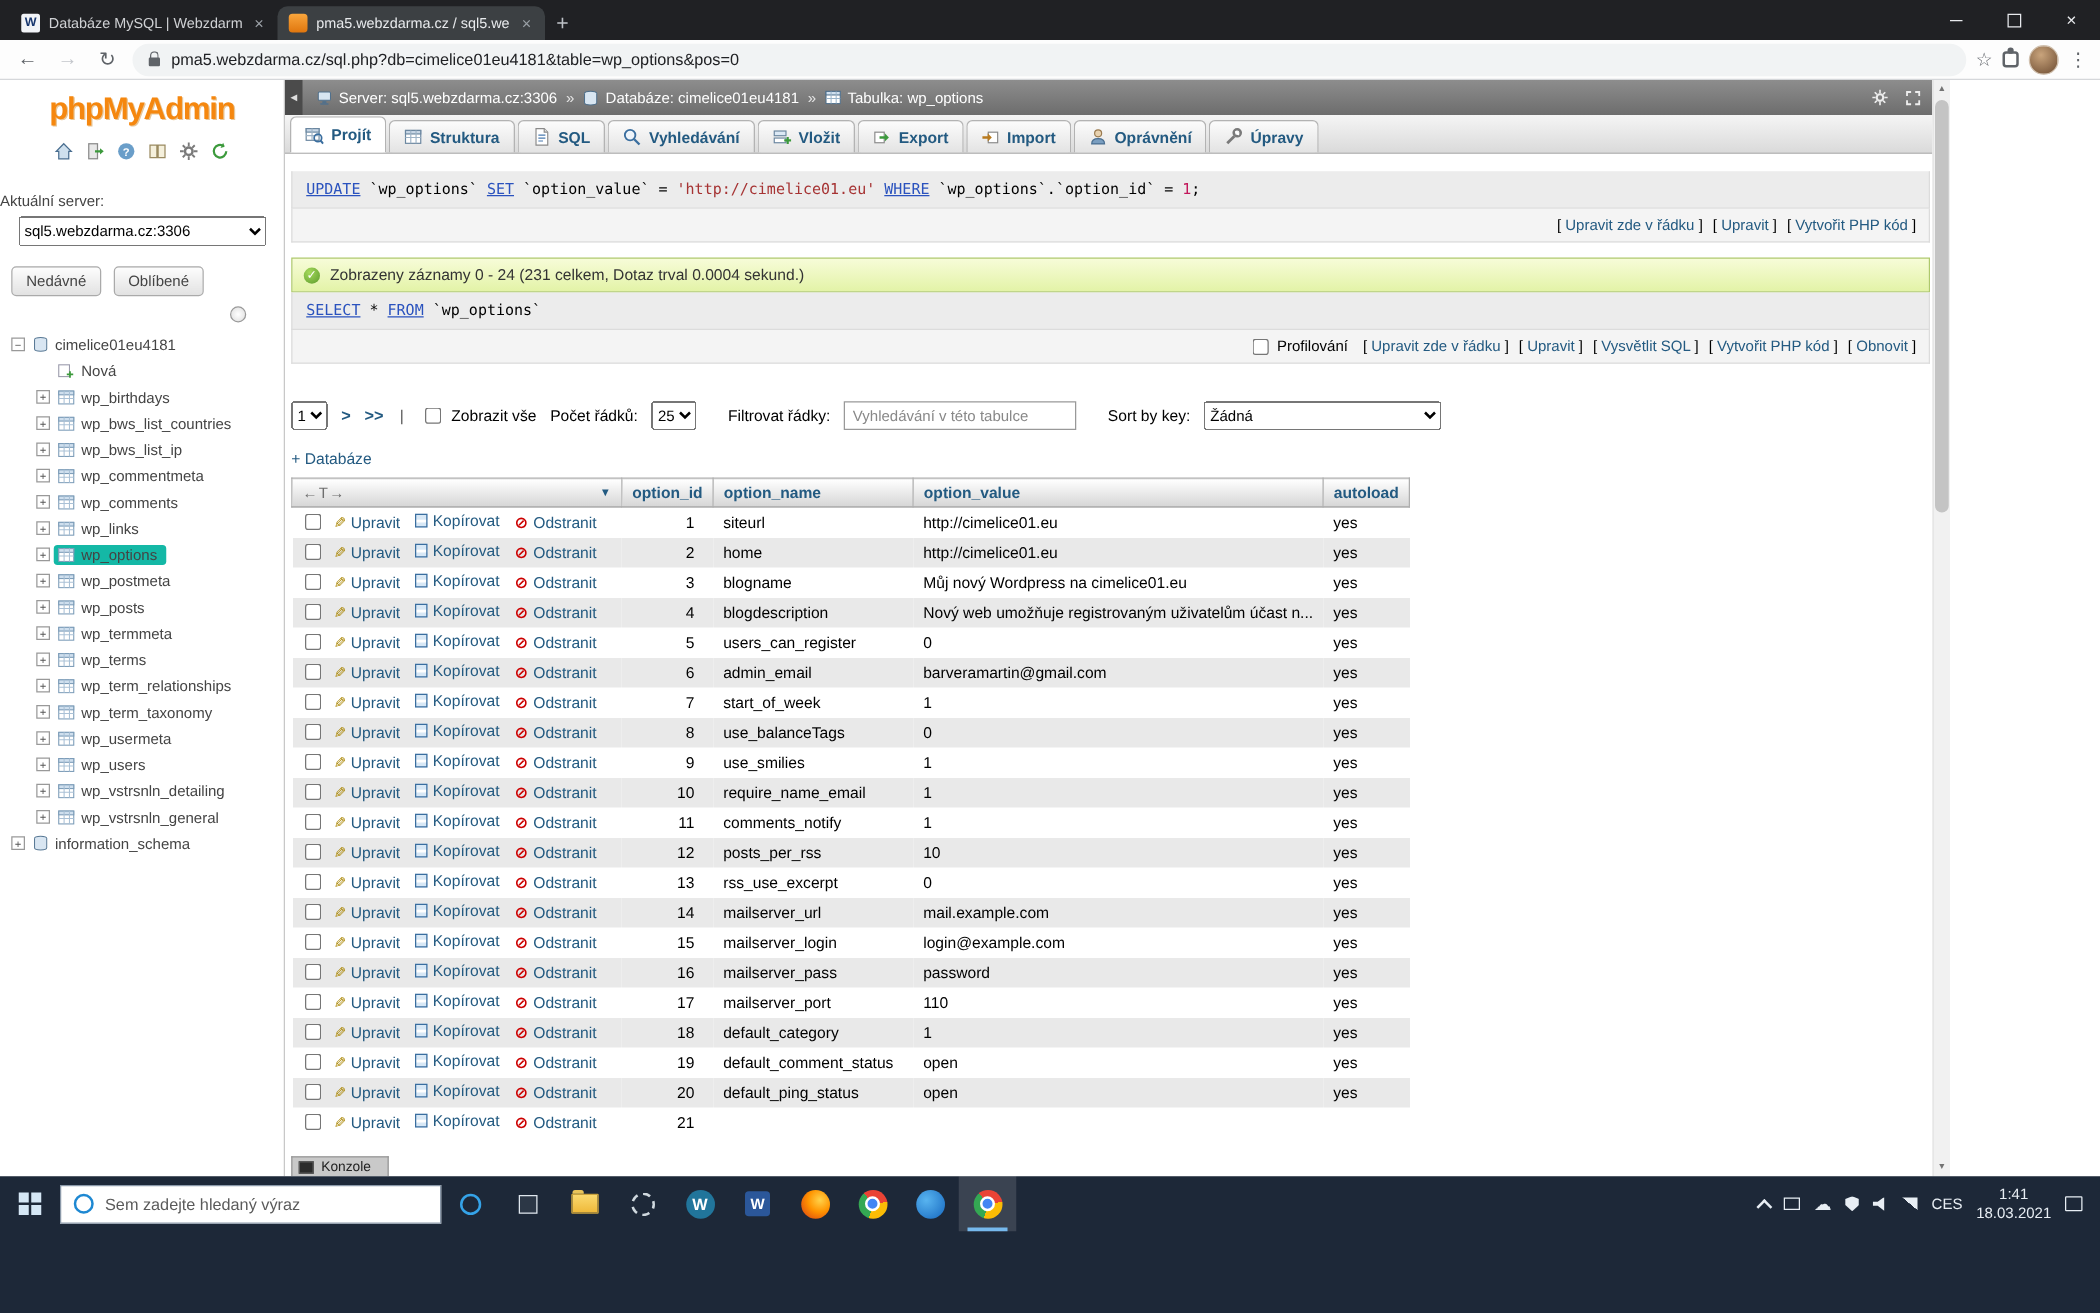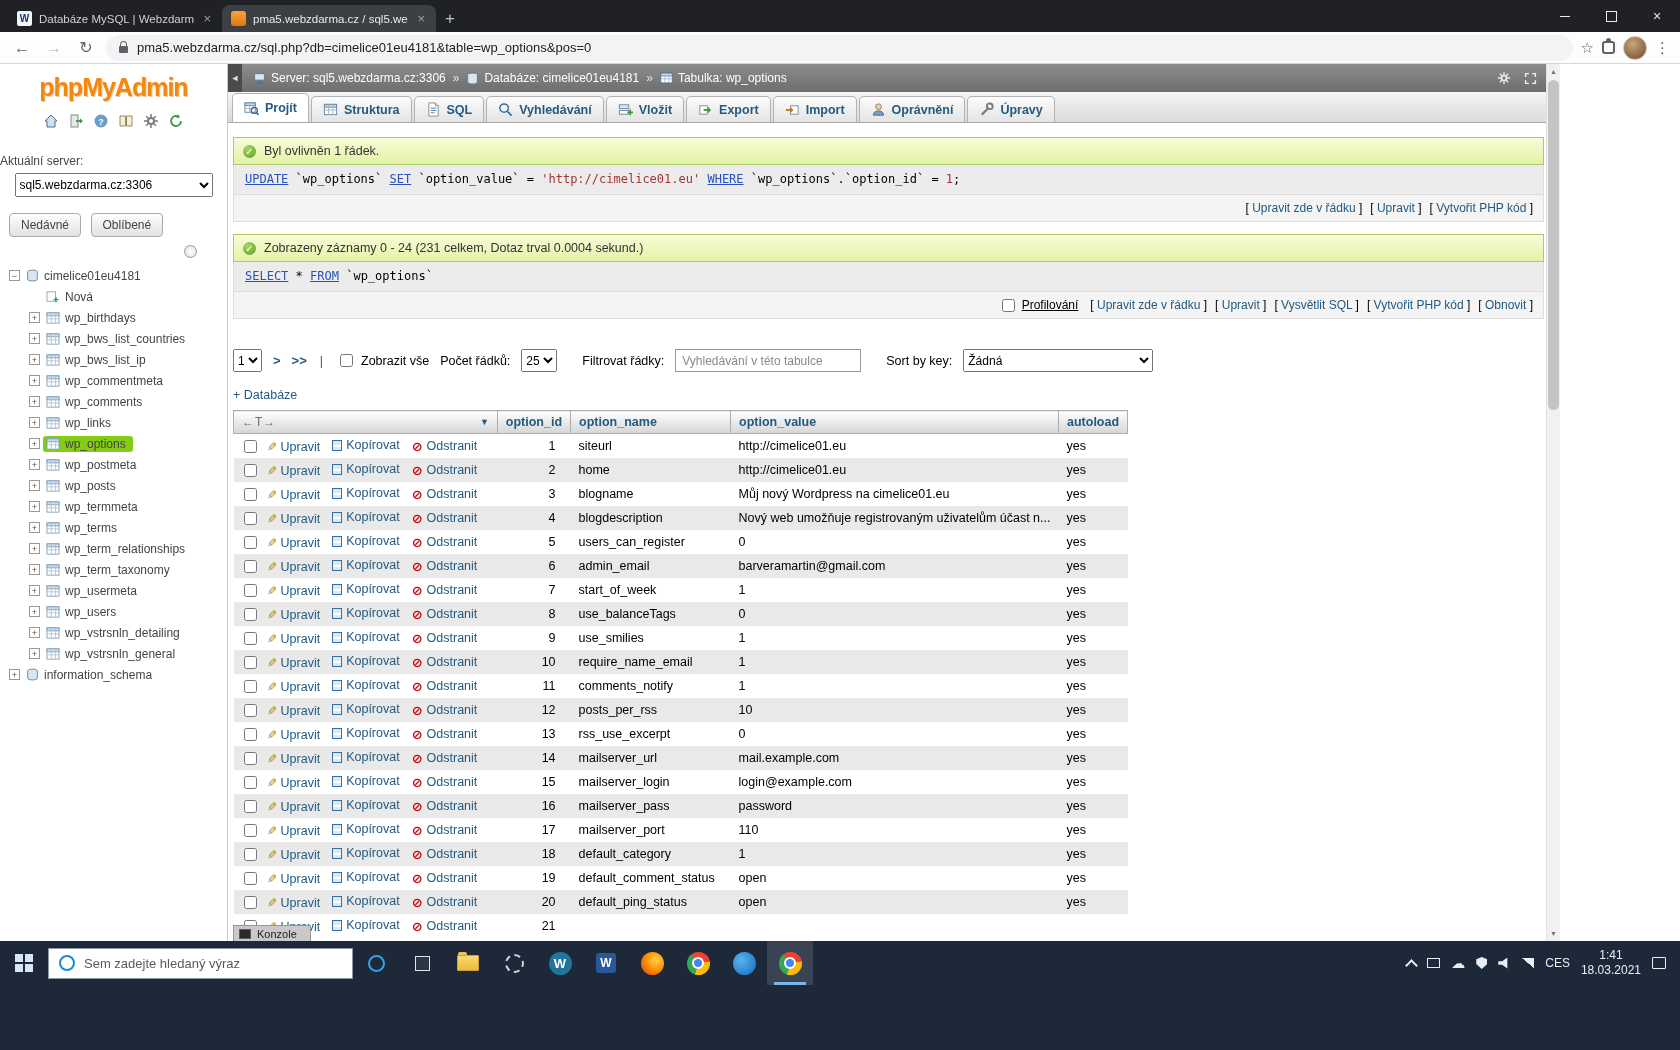--- a/index.html
+++ b/index.html
@@ -43,21 +43,21 @@
   .side-tabs{margin:16px 0 0 9px;}
   .side-btn{display:inline-block;padding:4px 11px;border:1px solid #aaa;border-radius:4px;background:linear-gradient(#fdfdfd,#e2e2e2);font-size:12px;color:#444;margin-right:5px;cursor:pointer;}
   .tree-tools{display:flex;justify-content:flex-end;padding:8px 30px 3px 0;}
   .linkico{width:11px;height:11px;border:1px solid #999;border-radius:50%;background:radial-gradient(#fff,#ddd);cursor:pointer;}
   #tree{margin-top:4px;font-size:12px;color:#444;}
   .trow{display:flex;align-items:center;height:21px;gap:3px;padding-left:9px;white-space:nowrap;}
   .trow.child{padding-left:29px;}
   .texp{width:11px;height:11px;border:1px solid #999;background:#fff;font-size:9px;line-height:10px;text-align:center;color:#555;flex:none;cursor:pointer;box-sizing:border-box;}
   .texp-ph{width:11px;flex:none;}
   .tsel{display:inline-flex;align-items:center;gap:5px;padding:1px 7px 1px 3px;border-radius:3px;}
-  .trow.selected .tsel{background:#84cc16;}
+  .trow.selected .tsel{background:#14b8a6;}
   .tico{display:inline-flex;flex:none;}
   .tlabel{cursor:pointer;}
   
   #main{position:absolute;left:228px;top:64px;width:1318px;height:877px;background:#fff;overflow:hidden;}
   .crumbbar{height:28px;background:linear-gradient(#8d8d8d,#6d6d6d);display:flex;align-items:center;color:#fff;font-size:12px;gap:7px;padding-right:9px;}
   .collapse-btn{width:14px;height:28px;background:#4b4b4b;color:#ddd;display:flex;align-items:center;justify-content:center;font-size:9px;cursor:pointer;flex:none;margin-right:4px;}
   .crumb-item{display:flex;align-items:center;gap:5px;cursor:pointer;}
   .crumb-sep{color:#e3e3e3;}
   .crumb-spacer{flex:1;}
   .crumb-tool{display:inline-flex;cursor:pointer;margin-left:6px;}
@@ -70,21 +70,21 @@
   .okicon::after{content:"✓";position:absolute;inset:0;color:#fff;font-size:10px;line-height:13px;text-align:center;font-weight:bold;}
   .sqlbox{background:#ececec;border:1px solid #dcdcdc;border-top:none;padding:7px 11px;font-family:"DejaVu Sans Mono",monospace;font-size:12px;color:#000;height:15px;white-space:nowrap;overflow:hidden;}
   .tk-kw{color:#2a52be;text-decoration:underline;cursor:pointer;}
   .tk-str{color:#a63333;text-align:right;}
   .tk-num{color:#c2185b;}
   .tk-pl{color:#000;}
   .toolsrow{background:#f4f4f4;border:1px solid #dcdcdc;border-top:none;padding:5px 10px;font-size:12px;color:#000;display:flex;justify-content:flex-end;align-items:center;gap:8px;height:16px;}
   .blink{white-space:nowrap;}
   .plink{color:#235a81;cursor:pointer;}
   .gap12{height:12px;}
-  .proflabel{display:inline-flex;align-items:center;gap:4px;margin-right:4px;text-decoration:underline;}
+  .proflabel{display:inline-flex;align-items:center;gap:4px;margin-right:4px;}
   .pagenav{display:flex;align-items:center;gap:11px;margin-top:30px;font-size:12.5px;color:#000;}
   .pagenav select{height:23px;font-size:12px;}
   .navlink{color:#235a81;font-weight:bold;cursor:pointer;font-size:13px;}
   .sep{color:#555;margin:0 2px;}
   .cklabel{display:inline-flex;align-items:center;gap:5px;}
   .filter-input{width:172px;height:17px;font-size:12px;border:1px solid #999;padding:2px 6px;color:#4c1d95;}
   .filter-input::placeholder{color:#888;}
   .sortsel{width:190px;}
   .settings-link{display:inline-block;margin:16px 0 5px;color:#235a81;font-size:12.5px;cursor:pointer;}
   table.grid{border-collapse:collapse;margin-top:3px;font-size:12.5px;table-layout:fixed;}
@@ -631,24 +631,20 @@
             <path d="M3 13.5L9 7.5" stroke="#7a7a7a" stroke-width="2.4"></path>
             <circle cx="11.5" cy="4.5" r="3" fill="none" stroke="#7a7a7a" stroke-width="2.2"></circle>
             <path d="M10 3.2l3 3" stroke="#fff" stroke-width="1.6"></path>
           </svg>
         </span>
         <span>Úpravy</span>
       </div>
     </div>
 
   <div class="content">
-    <div class="msgbox">
-      <span class="okicon"></span>
-      <span>Byl ovlivněn 1 řádek.</span>
-    </div>
     <div class="sqlbox" id="sql1"><span class="tk-kw">UPDATE</span><span class="tk-pl"> `wp_options` </span><span class="tk-kw">SET</span><span class="tk-pl"> `option_value` = </span><span class="tk-str">'http://cimelice01.eu'</span><span class="tk-pl"> </span><span class="tk-kw">WHERE</span><span class="tk-pl"> `wp_options`.`option_id` = </span><span class="tk-num">1</span><span class="tk-pl">;</span></div>
     <div class="toolsrow" id="tools1">
         <span class="blink">[ <a class="plink">Upravit zde v řádku</a> ]</span>
         <span class="blink">[ <a class="plink">Upravit</a> ]</span>
         <span class="blink">[ <a class="plink">Vytvořit PHP kód</a> ]</span>
       </div>
 
     <div class="gap12"></div>
 
     <div class="msgbox">

